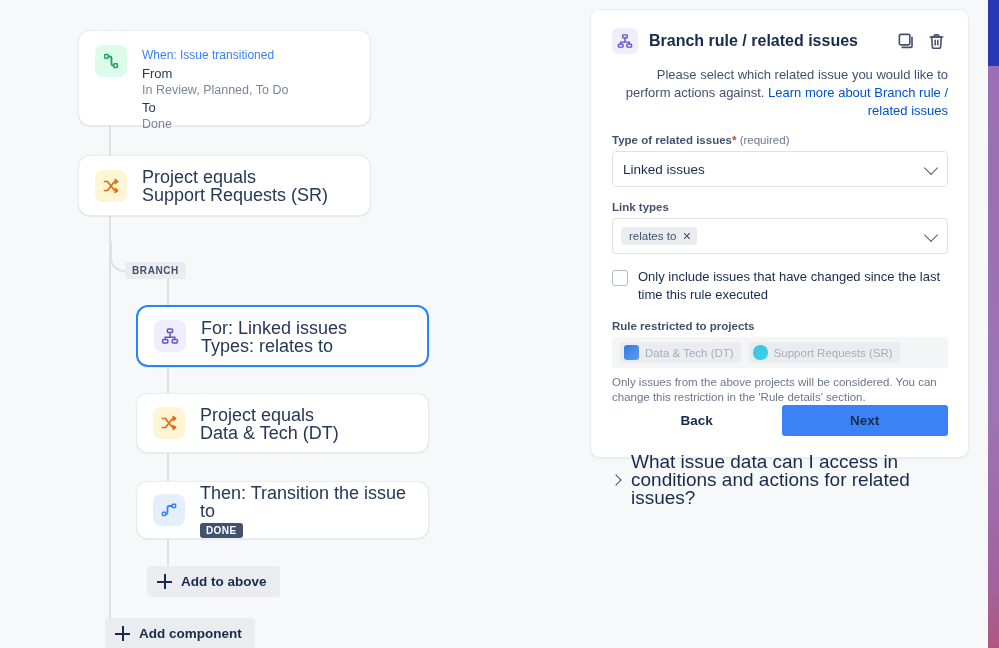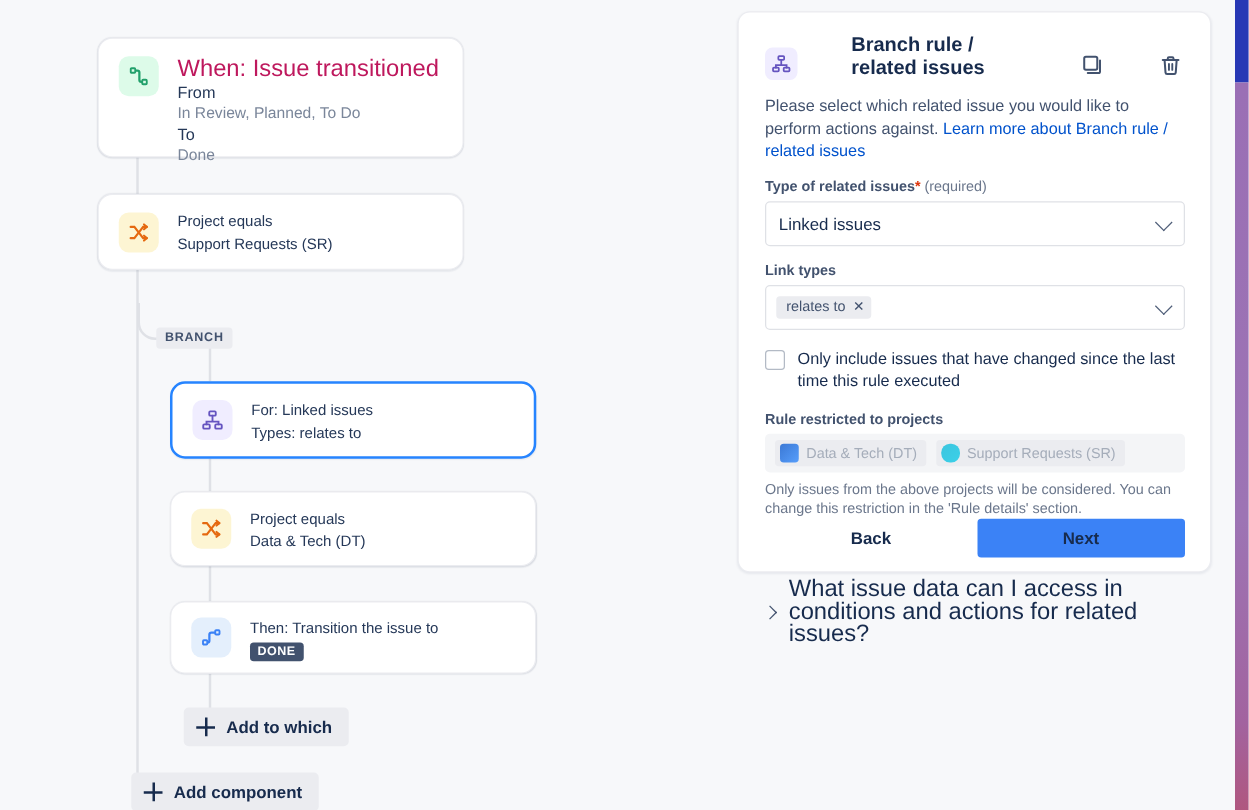--- a/index.html
+++ b/index.html
@@ -64,27 +64,27 @@
     justify-content: center;
     margin-right: 15px;
   }
   .ic-green { background: #ddfbe9; }
   .ic-yellow { background: #fdf5d3; }
   .ic-purple { background: #f0edff; }
   .ic-blue  { background: #e4effc; }
 
   .card-body { padding-top: 1px; }
   .card-line {
-    font-size: 12px;
+    font-size: 18px;
     line-height: 18px;
     color: #253858;
   }
   .card-line.strong { font-weight: 400; font-size: 13px; line-height: 17px; }
   .card-line.muted  { color: #7a869a; font-size: 12.5px; line-height: 17px; }
-  .card-title { font-size: 19px; line-height: 19px; color: #be185d; }
+  .card-title { font-size: 12px; line-height: 19px; color: #3b82f6; }
 
   .badge-done {
     display: inline-block;
     background: #42526e;
     color: #ffffff;
     font-size: 10px;
     font-weight: 700;
     letter-spacing: .4px;
     padding: 2px 6px 2px 6px;
     border-radius: 3px;
@@ -140,23 +140,22 @@
     background: #ffffff;
     border: 1px solid #ebecf0;
     border-radius: 10px;
     box-sizing: border-box;
     padding: 18px 20px 0 21px;
     box-shadow: 0 1px 2px rgba(9,30,66,0.07);
   }
 
   .panel-head {
     display: flex;
-    align-items: flex-end;
+    align-items: center;
     margin-bottom: 12px;
-    gap: 32px;
   }
   .panel-head-icon {
     width: 26px; height: 26px;
     border-radius: 6px;
     background: #f0edff;
     display: flex; align-items: center; justify-content: center;
     flex: 0 0 26px;
     margin-right: 11px;
   }
   .panel-title {
@@ -170,20 +169,21 @@
     display: flex; align-items: center; justify-content: center;
     cursor: pointer;
     margin-left: 6px;
   }
 
   .panel-desc {
     font-size: 13px;
     line-height: 18px;
     color: #42526e;
     margin-bottom: 14px;
+    text-align: right;
   }
   .panel-link {
     color: #0052cc;
     text-decoration: none;
     cursor: pointer;
   }
 
   .field-label {
     font-size: 11.5px;
     font-weight: 700;
@@ -433,21 +433,21 @@
       </svg>
     </div>
     <div class="card-body">
       <div class="card-line">Then: Transition the issue to</div>
       <div class="badge-done">DONE</div>
     </div>
   </div>
 
   <button class="add-btn" style="left:147px; top:566px;">
     <span class="plus"></span>
-    <span>Add to which</span>
+    <span>Add to above</span>
   </button>
 
   <button class="add-btn" style="left:105px; top:618px;">
     <span class="plus"></span>
     <span>Add component</span>
   </button>
 </div>
 
 <div id="panel">
 

